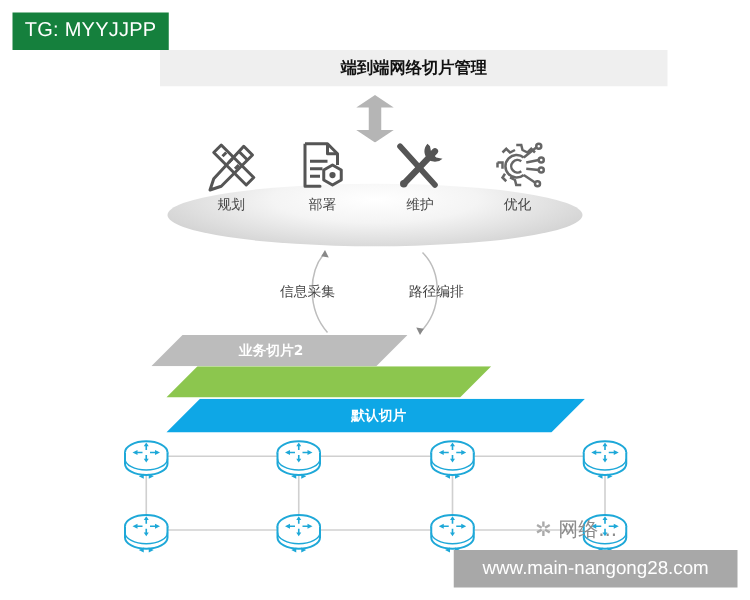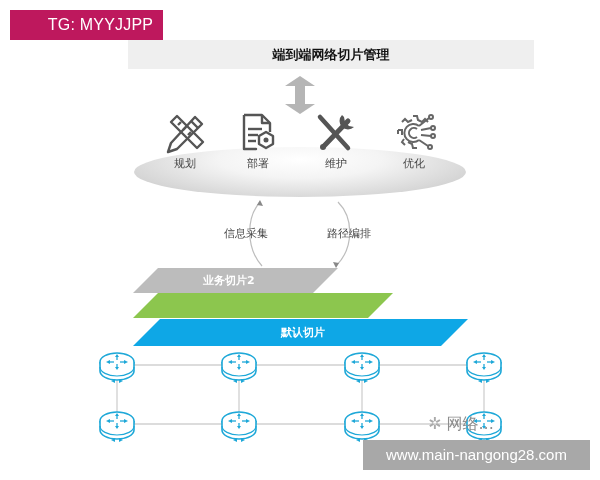--- a/index.html
+++ b/index.html
@@ -2,41 +2,41 @@
 <html><head>
 <meta charset="utf-8">
 <style>
   html, body { margin: 0; padding: 0; }
   body {
     width: 600px; height: 480px; background: #ffffff; position: relative; overflow: hidden;
     font-family: "DejaVu Sans", "Liberation Sans", sans-serif;
   }
   .abs { position: absolute; }
   .tg-badge {
-    left: 10px; top: 10px; width: 125px; height: 30px; background: #be185d;
+    left: 10px; top: 10px; width: 125px; height: 30px; background: #15803d;
     color: #ffffff; font-family: "Liberation Sans", sans-serif; font-size: 16px;
-    line-height: 30px; text-align: center; letter-spacing: 0.2px; padding-left: 28px;
+    line-height: 30px; text-align: center; letter-spacing: 0.2px;
   }
   .title-bar {
     left: 128px; top: 40px; width: 406px; height: 29px; background: #efefef;
     color: #111; font-weight: bold; font-size: 13px; line-height: 29px; text-align: center;
   }
   .updown-arrow { left: 284px; top: 76px; width: 32px; height: 38px; }
   .ellipse {
     left: 134px; top: 147px; width: 332px; height: 50px; border-radius: 50%;
     background: radial-gradient(ellipse at 50% 25%, #ffffff 0%, #f4f4f4 35%, #d6d6d6 75%, #bdbdbd 100%);
   }
   .tool { width: 44px; height: 40px; }
   .tool-label { font-size: 11px; color: #444; width: 50px; text-align: center; }
   .loop { left: 248px; top: 198px; width: 104px; height: 72px; }
   .loop-label { font-size: 11px; color: #444; }
   .slice {
     height: 25px; color: #fff; font-size: 11px; font-weight: bold; line-height: 25px;
   }
-  .slice-2 { left: 133px; top: 268px; width: 205px; }
+  .slice-2 { left: 121px; top: 268px; width: 205px; }
   .slice-1 { left: 133px; top: 293px; width: 260px; }
   .slice-0 { left: 133px; top: 319px; width: 335px; height: 27px; }
   .slice svg { position: absolute; left: 0; top: 0; }
   .slice span { position: absolute; top: 0; }
   .network { left: 80px; top: 340px; width: 440px; height: 110px; }
   .watermark { left: 428px; top: 414px; font-size: 16px; color: #8d8d8d; }
   .url-badge {
     left: 363px; top: 440px; width: 227px; height: 30px; background: #a8a8a8; color: #fff;
     font-family: "Liberation Sans", sans-serif; font-size: 15px; line-height: 30px; text-align: center;
   }

